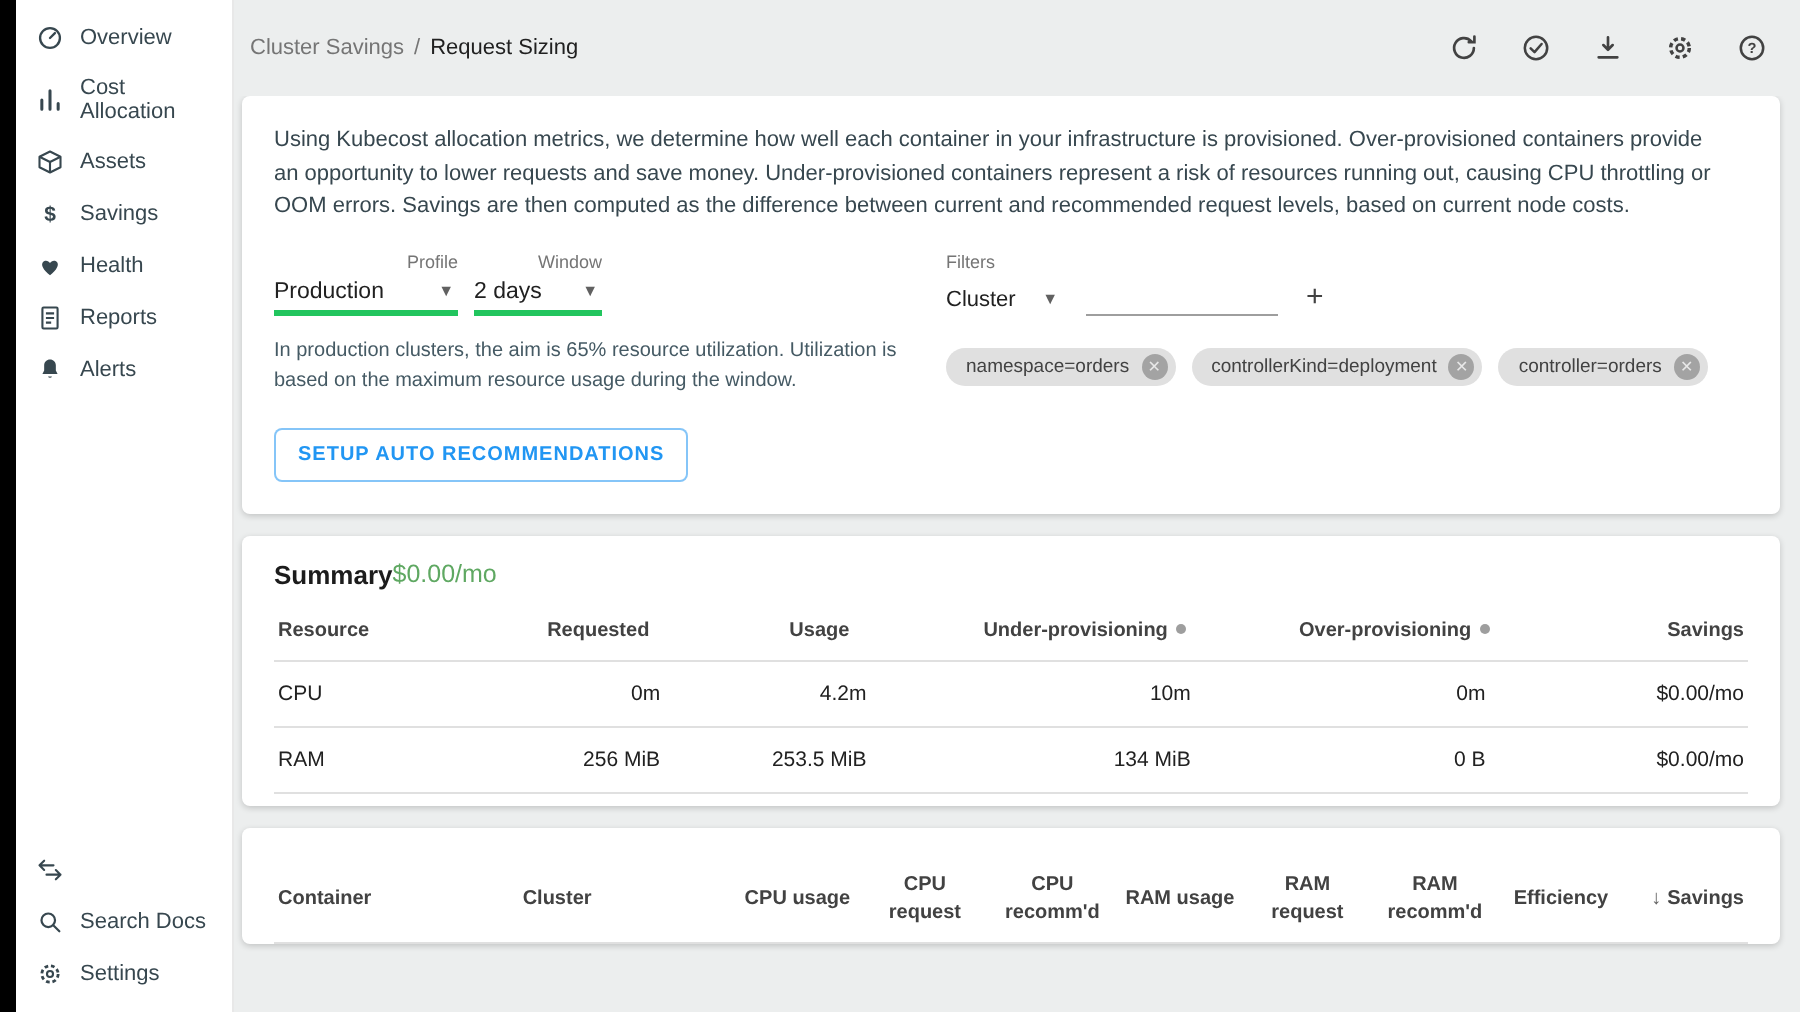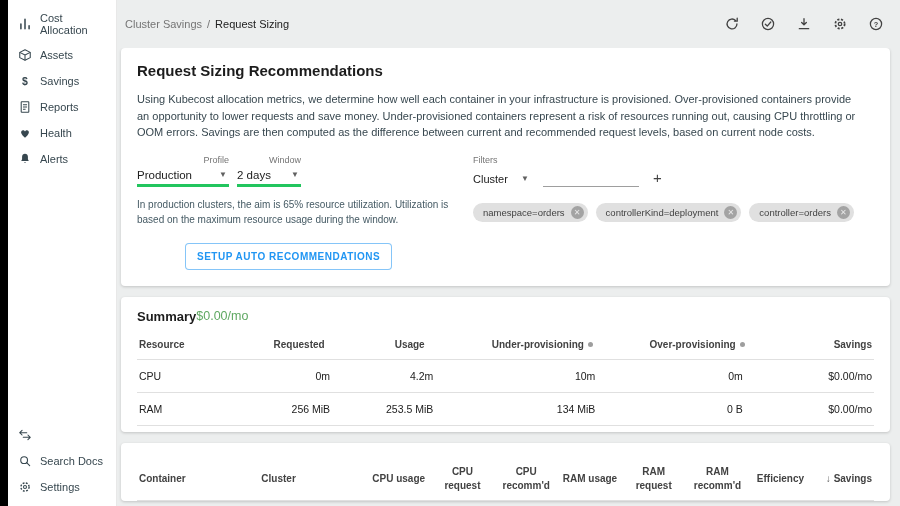--- a/index.html
+++ b/index.html
@@ -36,21 +36,21 @@
   .reco-desc { font-size:11px; line-height:1.5; color:#37474f; max-width:722px; margin-bottom:14px; }
   .controls-row { display:flex; }
   .left-col { width:318px; flex:0 0 318px; }
   .selects { display:flex; gap:8px;text-align:right; }
   .field-label { font-size:9px; color:#757575; margin-bottom:3px; }
   .select-value { font-size:11.5px; color:#212121; border-bottom:3px solid #22c55e; padding:1px 2px 3px 0; display:flex; justify-content:space-between; align-items:center; cursor:pointer; }
   .caret { font-size:8px; color:#616161; margin-left:8px; }
   .sel-profile { width:92px; }
   .sel-window { width:64px; }
   .note { font-size:10px; color:#455a64; line-height:1.5; margin-top:10px; }
-  .setup-btn { margin-top:16px; background:#fff; border:1px solid rgba(33,150,243,.55); color:#2196f3; font-size:10px; font-weight:bold; letter-spacing:.5px; padding:7px 11px; border-radius:4px; cursor:pointer; font-family:"Liberation Sans", sans-serif;margin-left:48px; }
+  .setup-btn { margin-top:16px; background:#fff; border:1px solid rgba(33,150,243,.55); color:#2196f3; font-size:10px; font-weight:bold; letter-spacing:.5px; padding:7px 11px; border-radius:4px; cursor:pointer; font-family:"Liberation Sans", sans-serif; }
 
   .filters-col { margin-left:18px; flex:1; }
   .filter-row { display:flex; align-items:flex-end; gap:12px; margin-top:4px; }
   .sel-cluster { font-size:11px; border-bottom:none; padding-bottom:2px; width:58px; }
   .filter-input { border:none; border-bottom:1px solid #9e9e9e; width:96px; height:18px; font-size:11px; outline:none; background:transparent; font-family:"Liberation Sans", sans-serif; }
   .add-btn { background:none; border:none; font-size:15px; color:#424242; cursor:pointer; line-height:1; padding:0 2px 2px; }
   .chips { display:flex; gap:8px; margin-top:16px; flex-wrap:wrap; }
   .chip { background:#e0e0e0; border-radius:12px; padding:3px 4px 3px 10px; display:flex; align-items:center; gap:6px; font-size:9.5px; color:#424242; cursor:pointer; }
   .chip-x { width:13px; height:13px; border-radius:50%; background:#a3a3a3; color:#e8e8e8; font-size:8px; display:flex; align-items:center; justify-content:center; cursor:pointer; }
 
@@ -77,20 +77,29 @@
 </style>
 </head>
 <body>
 
 <div class="app">
   <div class="black-strip"></div>
 
   <aside class="sidebar">
     <div class="side-item">
       <span class="ic">
+        <svg width="14" height="14" viewBox="0 0 24 24" fill="none" stroke="#37474f" stroke-width="2" stroke-linecap="round">
+            <circle cx="12" cy="12" r="8.5"></circle>
+            <path d="M12 12l4.2-4.2"></path>
+          </svg>
+      </span>
+      <span>Overview</span>
+    </div>
+    <div class="side-item">
+      <span class="ic">
         <svg width="14" height="14" viewBox="0 0 24 24" fill="none" stroke="#37474f" stroke-width="2.6" stroke-linecap="round">
             <path d="M5 20v-8M12 20V4M19 20v-5"></path>
           </svg>
       </span>
       <span>Cost Allocation</span>
     </div>
     <div class="side-item">
       <span class="ic">
         <svg width="14" height="14" viewBox="0 0 24 24" fill="none" stroke="#37474f" stroke-width="1.8" stroke-linejoin="round">
             <path d="M12 3l9 4.5v9L12 21l-9-4.5v-9L12 3z"></path>
@@ -102,34 +111,34 @@
     <div class="side-item">
       <span class="ic">
         <svg width="14" height="14" viewBox="0 0 24 24">
             <text x="12" y="18" text-anchor="middle" font-size="18" font-weight="bold" fill="#37474f" font-family="Liberation Sans, sans-serif">$</text>
           </svg>
       </span>
       <span>Savings</span>
     </div>
     <div class="side-item">
       <span class="ic">
+        <svg width="14" height="14" viewBox="0 0 24 24" fill="#37474f">
+            <path d="M12 20C6 15 4 11 6 8.5 8 6.5 11 7.5 12 9.5c1-2 4-3 6-1C20 11 18 15 12 20z"></path>
+          </svg>
+      </span>
+      <span>Health</span>
+    </div>
+    <div class="side-item">
+      <span class="ic">
         <svg width="14" height="14" viewBox="0 0 24 24" fill="none" stroke="#37474f" stroke-width="1.8" stroke-linejoin="round">
             <rect x="5.5" y="3" width="13" height="18" rx="1"></rect>
             <path d="M8.5 8h7M8.5 12h7M8.5 16h4.5"></path>
           </svg>
       </span>
       <span>Reports</span>
-    </div>
-    <div class="side-item">
-      <span class="ic">
-        <svg width="14" height="14" viewBox="0 0 24 24" fill="#37474f">
-            <path d="M12 20C6 15 4 11 6 8.5 8 6.5 11 7.5 12 9.5c1-2 4-3 6-1C20 11 18 15 12 20z"></path>
-          </svg>
-      </span>
-      <span>Health</span>
     </div>
     <div class="side-item">
       <span class="ic">
         <svg width="14" height="14" viewBox="0 0 24 24" fill="#37474f">
             <path d="M12 3C9.2 3 7 5.2 7 8v4.5L5.5 15.5h13L17 12.5V8c0-2.8-2.2-5-5-5z"></path>
             <path d="M10.3 17.5a1.8 1.8 0 0 0 3.4 0z"></path>
           </svg>
       </span>
       <span>Alerts</span>
     </div>
@@ -199,21 +208,20 @@
               <circle cx="12" cy="12" r="8.4" fill="none" stroke="#424242" stroke-width="1.9"></circle>
               <text x="12" y="16" text-anchor="middle" font-size="11" font-weight="bold" fill="#424242" font-family="Liberation Sans, sans-serif">?</text>
             </svg>
         </span>
       </div>
     </div>
 
     <div class="content">
 
       <section class="card reco">
-        <h1 class="reco-title">Request Sizing Recommendations</h1>
         <p class="reco-desc">Using Kubecost allocation metrics, we determine how well each container in your infrastructure is provisioned. Over-provisioned containers provide an opportunity to lower requests and save money. Under-provisioned containers represent a risk of resources running out, causing CPU throttling or OOM errors. Savings are then computed as the difference between current and recommended request levels, based on current node costs.</p>
 
         <div class="controls-row">
           <div class="left-col">
             <div class="selects">
               <div>
                 <div class="field-label">Profile</div>
                 <div class="select-value sel-profile">
                   <span>Production</span>
                   <span class="caret">▼</span>

